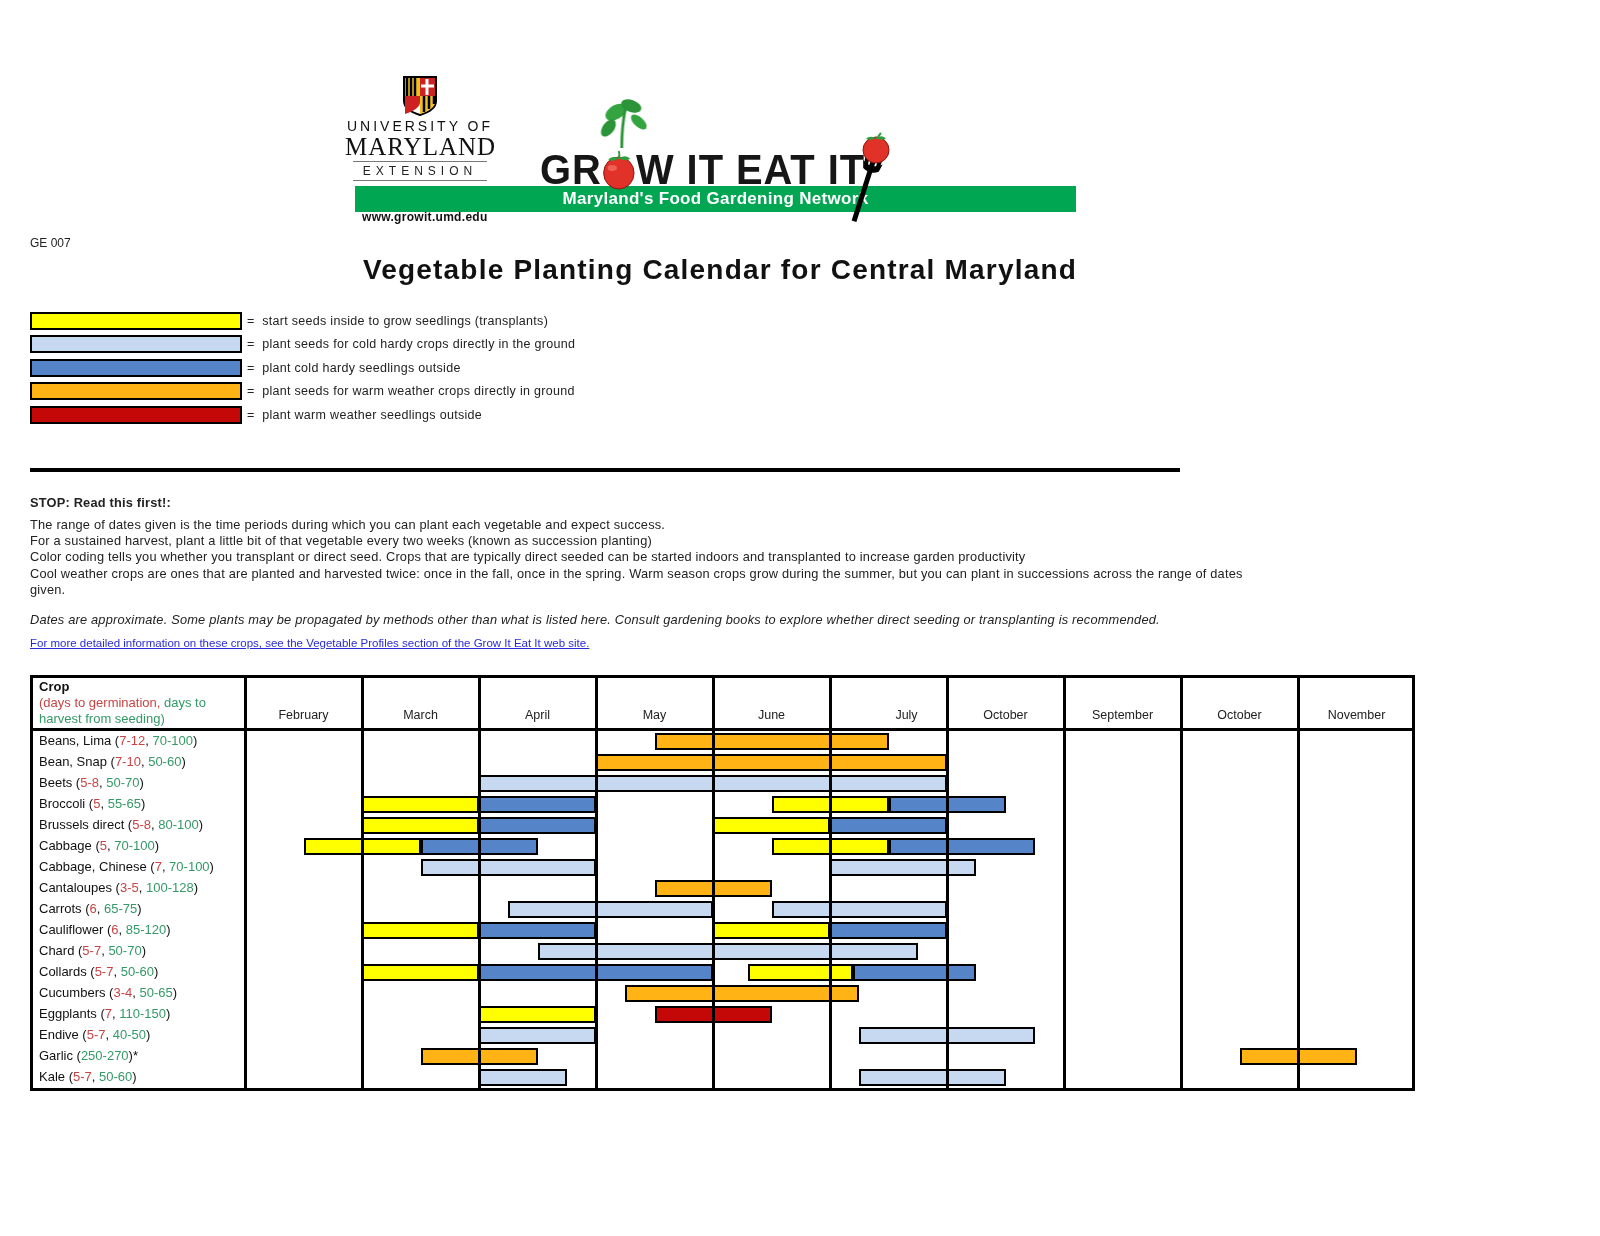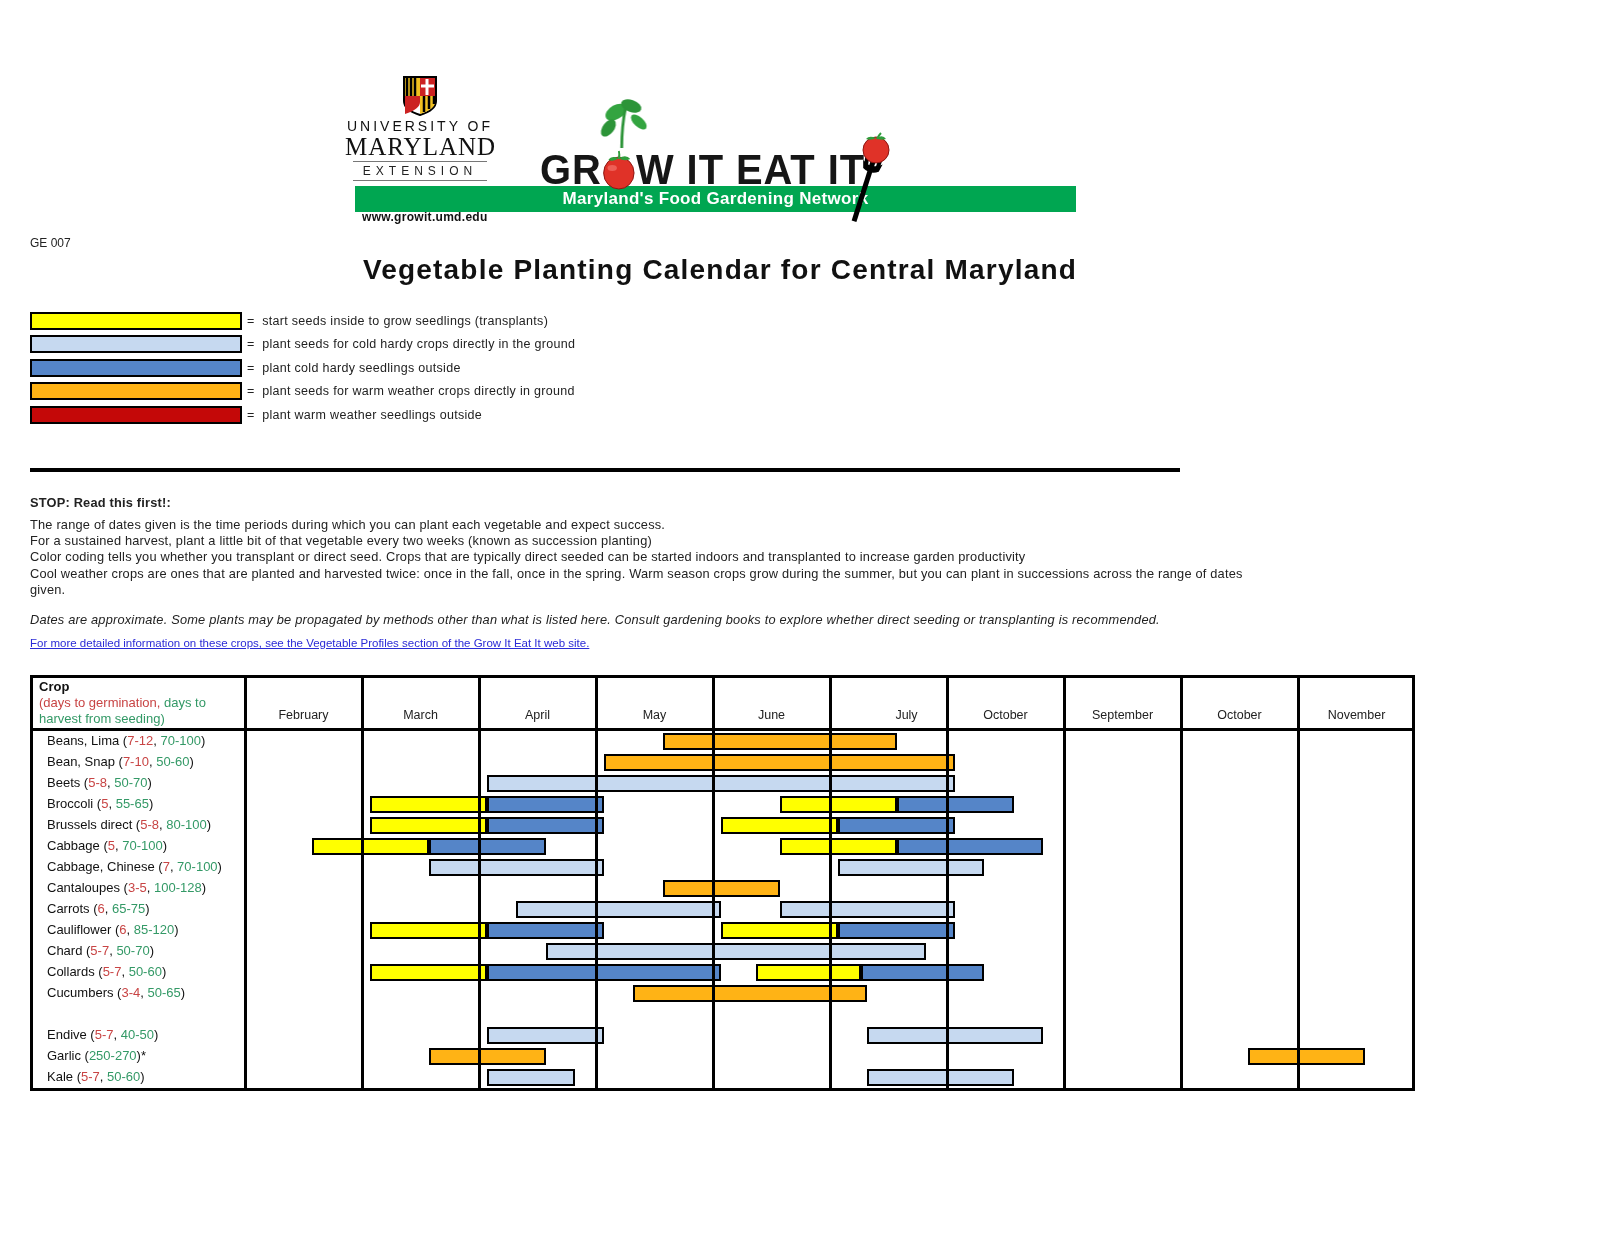--- a/index.html
+++ b/index.html
@@ -39,21 +39,21 @@
   
   .calendar { position:absolute; left:30px; top:675px; width:1385px; height:416px; border:3px solid #000; background:#fff; }
   .cal-header { position:absolute; left:0; top:0; width:100%; height:50px; }
   .cal-header-rule { position:absolute; left:0; top:50px; width:100%; height:3px; background:#000; z-index:5; }
   .crop-head { position:absolute; left:6px; top:1px; font-size:13px; line-height:16px; }
   .crop-head .t { font-weight:bold; color:#111; }
   .red-txt { color:#c84444; }
   .green-txt { color:#339966; }
   .month-label { position:absolute; top:30px; height:18px; font-size:12.5px; text-align:center; color:#222; }
   .rows { position:absolute; left:0; top:53px; width:100%; height:357px; }
-  .crop-row { position:absolute; left:8px; width:100%; height:21px;padding-left:28px; }
+  .crop-row { position:absolute; left:0; width:100%; height:21px;padding-left:28px; }
   .crop-label { position:absolute; left:6px; top:0; width:206px; font-size:13px; line-height:20px; white-space:nowrap; color:#111; }
   .bar { position:absolute; top:2px; height:17px; border:2px solid #000; z-index:2; }
   .grid-line { position:absolute; top:0; width:3px; height:100%; background:#000; z-index:4; }
 </style>
 </head>
 <body>
 
 <div class="page">
 
   <div class="umd-block">
@@ -239,20 +239,25 @@
           <div class="crop-label"><span>Collards (</span><span style="color: rgb(200, 68, 68);">5-7</span><span>, </span><span style="color: rgb(51, 153, 102);">50-60</span><span>)</span></div>
           <div class="bar" style="left: 329px; width: 117px; background: rgb(255, 255, 0);"></div>
           <div class="bar" style="left: 446px; width: 234px; background: rgb(85, 133, 200);"></div>
           <div class="bar" style="left: 715.1px; width: 105.3px; background: rgb(255, 255, 0);"></div>
           <div class="bar" style="left: 820.4px; width: 122.85px; background: rgb(85, 133, 200);"></div>
         </div>
         <div class="crop-row" style="top: 252px;">
           <div class="crop-label"><span>Cucumbers (</span><span style="color: rgb(200, 68, 68);">3-4</span><span>, </span><span style="color: rgb(51, 153, 102);">50-65</span><span>)</span></div>
           <div class="bar" style="left: 592.25px; width: 234px; background: rgb(255, 179, 21);"></div>
         </div>
+        <div class="crop-row" style="top: 273px;">
+          <div class="crop-label"><span>Eggplants (</span><span style="color: rgb(200, 68, 68);">7</span><span>, </span><span style="color: rgb(51, 153, 102);">110-150</span><span>)</span></div>
+          <div class="bar" style="left: 446px; width: 117px; background: rgb(255, 255, 0);"></div>
+          <div class="bar" style="left: 621.5px; width: 117px; background: rgb(196, 8, 8);"></div>
+        </div>
         <div class="crop-row" style="top: 294px;">
           <div class="crop-label"><span>Endive (</span><span style="color: rgb(200, 68, 68);">5-7</span><span>, </span><span style="color: rgb(51, 153, 102);">40-50</span><span>)</span></div>
           <div class="bar" style="left: 446px; width: 117px; background: rgb(198, 217, 240);"></div>
           <div class="bar" style="left: 826.25px; width: 175.5px; background: rgb(198, 217, 240);"></div>
         </div>
         <div class="crop-row" style="top: 315px;">
           <div class="crop-label"><span>Garlic (</span><span style="color: rgb(51, 153, 102);">250-270</span><span>)*</span></div>
           <div class="bar" style="left: 387.5px; width: 117px; background: rgb(255, 179, 21);"></div>
           <div class="bar" style="left: 1206.5px; width: 117px; background: rgb(255, 179, 21);"></div>
         </div>

